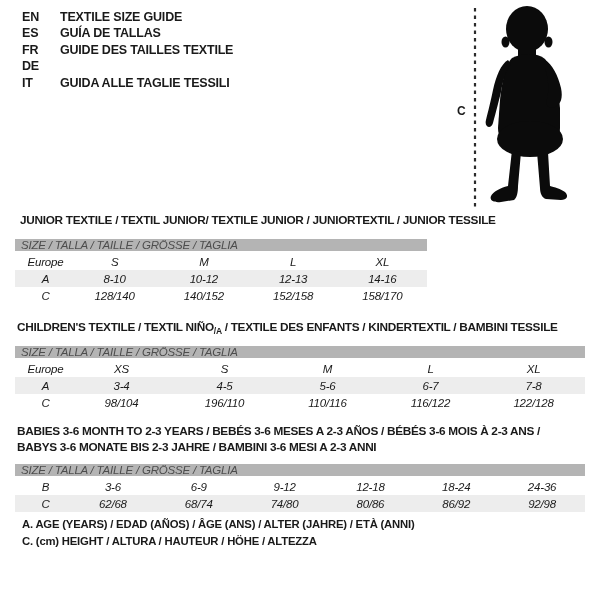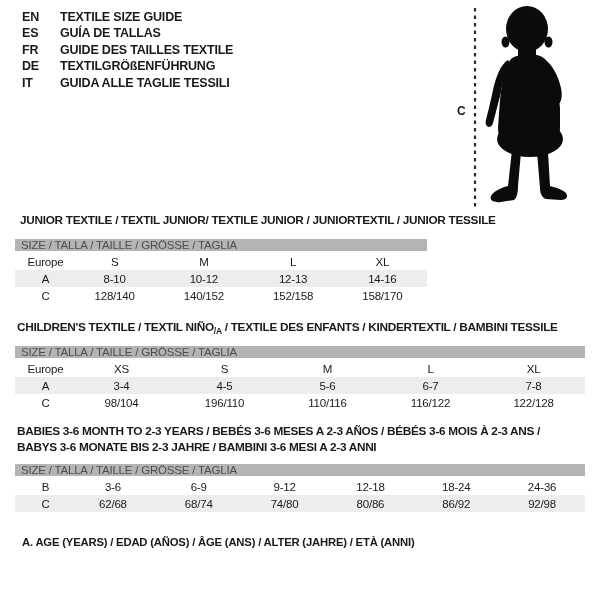--- a/index.html
+++ b/index.html
@@ -31,27 +31,27 @@
   .title-2{left:17px;top:319px;}
   .title-3{left:17px;top:423px;}
   .sub{font-size:8.5px;vertical-align:sub;}
 
   
   table{position:absolute;border-collapse:separate;border-spacing:0;table-layout:fixed;font-size:11.5px;}
   .tbl-1{left:15px;top:239px;width:412px;}
   .tbl-2{left:15px;top:346px;width:570px;}
   .tbl-3{left:15px;top:464px;width:570px;}
   col.label{width:55px;}
-  td{height:17px;vertical-align:middle;text-align:center;padding:0;white-space:nowrap;}
+  td{height:17px;vertical-align:middle;text-align:center;padding:0;white-space:nowrap;font-style:italic;}
   td.lbl{text-align:center;padding-left:6px;}
   tr.size-head td{height:14px;background:var(--header-bg);color:var(--header-text);text-align:left;padding-left:6px;border-bottom:2px solid #fff;}
   tr.alt td{background:var(--alt-row-bg);}
 
   
-  .footnotes{position:absolute;left:22px;top:534px;font-weight:700;font-size:11.3px;line-height:16.6px;white-space:nowrap;}
+  .footnotes{position:absolute;left:22px;top:516px;font-weight:700;font-size:11.3px;line-height:16.6px;white-space:nowrap;}
 </style>
 </head>
 <body>
 
 <div class="page">
 
   <div class="lang">
     <div class="lang-row">
       <span class="lang-code">EN</span>
       <span class="lang-label">TEXTILE SIZE GUIDE</span>
@@ -59,21 +59,20 @@
     <div class="lang-row">
       <span class="lang-code">ES</span>
       <span class="lang-label">GUÍA DE TALLAS</span>
     </div>
     <div class="lang-row">
       <span class="lang-code">FR</span>
       <span class="lang-label">GUIDE DES TAILLES TEXTILE</span>
     </div>
     <div class="lang-row">
       <span class="lang-code">DE</span>
-      <span class="lang-label">TEXTILGRÖßENFÜHRUNG</span>
     </div>
     <div class="lang-row">
       <span class="lang-code">IT</span>
       <span class="lang-label">GUIDA ALLE TAGLIE TESSILI</span>
     </div>
   </div>
 
   <div class="figure">
     <svg width="150" height="215" viewBox="0 0 150 215">
       <line x1="25" y1="8" x2="25" y2="208" stroke="var(--dash)" stroke-width="2.2" stroke-dasharray="3.5 4"></line>
@@ -207,15 +206,16 @@
       <td>74/80</td>
       <td>80/86</td>
       <td>86/92</td>
       <td>92/98</td>
     </tr>
   </tbody>
     </table>
 
   <div class="footnotes">
     <div>A. AGE (YEARS) / EDAD (AÑOS) / ÂGE (ANS) / ALTER (JAHRE) / ETÀ (ANNI)</div>
+    <div>C. (cm) HEIGHT / ALTURA / HAUTEUR / HÖHE / ALTEZZA</div>
   </div>
 
 </div>
 
 </body></html>

